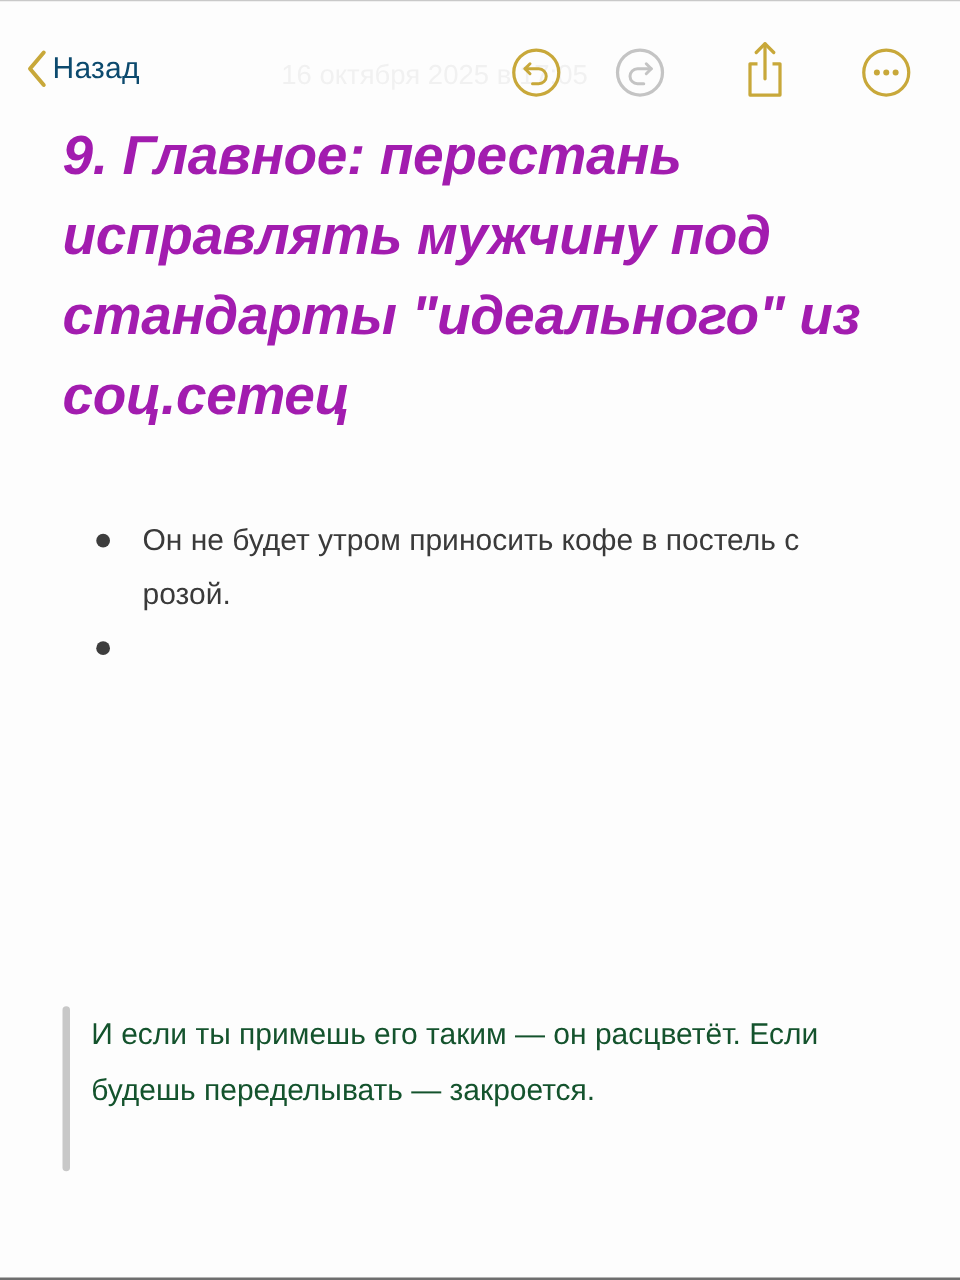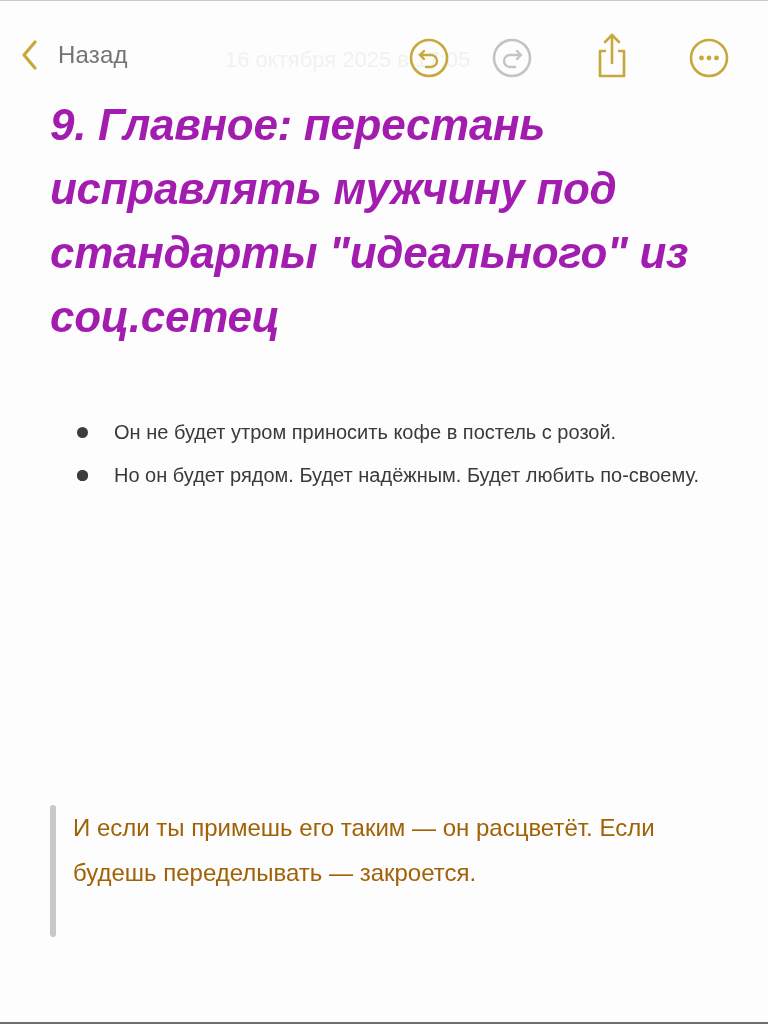--- a/index.html
+++ b/index.html
@@ -34,23 +34,23 @@
     .back-button {
       position: absolute;
       left: 20px;
       top: 10px;
       display: flex;
       align-items: center;
       cursor: pointer;
     }
     .back-button svg { display: block; }
     .back-label {
-      margin-left: 20px;
+      margin-left: 4px;
       font-size: 24px;
-      color: #737373;
+      color: #0c4a6e;
       letter-spacing: 0.2px;
     }
     .nav-date {
       position: absolute;
       left: 225px;
       top: 18px;
       font-size: 22px;
       color: #f1f1f1;
       white-space: nowrap;
     }
@@ -86,21 +86,21 @@
       left: 74px;
       top: 410px;
       width: 640px;
       margin: 0;
       padding: 0;
       list-style: none;
     }
     .bullet-item {
       position: relative;
       padding-left: 40px;
-      font-size: 20px;
+      font-size: 24px;
       line-height: 43px;
       color: #3a3a3a;
     }
     .bullet-dot {
       position: absolute;
       left: 3px;
       top: 16px;
       width: 11px;
       height: 11px;
       border-radius: 50%;
@@ -124,21 +124,21 @@
       border-radius: 3px;
       background: #c8c8c8;
     }
     .quote-text {
       position: absolute;
       left: 23px;
       top: 0;
       width: 620px;
       font-size: 24px;
       line-height: 45px;
-      color: #a16207;
+      color: #14532d;
       margin: 0;
     }
   </style>
 </head>
 <body>
 
 <div class="navbar">
   <div class="back-button">
     <span>
       <svg width="18" height="32" viewBox="0 0 18 32">
@@ -195,24 +195,20 @@
 <h1 class="title">9. Главное: перестань исправлять мужчину под стандарты "идеального" из соц.сетец</h1>
 
 <ul class="bullets">
   <li class="bullet-item">
     <span class="bullet-dot"></span>
     <span>Он не будет утром приносить кофе в постель с розой.</span>
   </li>
   <li class="bullet-item">
     <span class="bullet-dot"></span>
   </li>
-  <li class="bullet-item">
-    <span class="bullet-dot"></span>
-    <span>Но он будет рядом. Будет надёжным. Будет любить по-своему.</span>
-  </li>
 </ul>
 
 <div class="quote">
   <div class="quote-bar"></div>
   <p class="quote-text">И если ты примешь его таким — он расцветёт. Если будешь переделывать — закроется.</p>
 </div>
 
 <div class="bottom-line"></div>
 
 </body></html>

